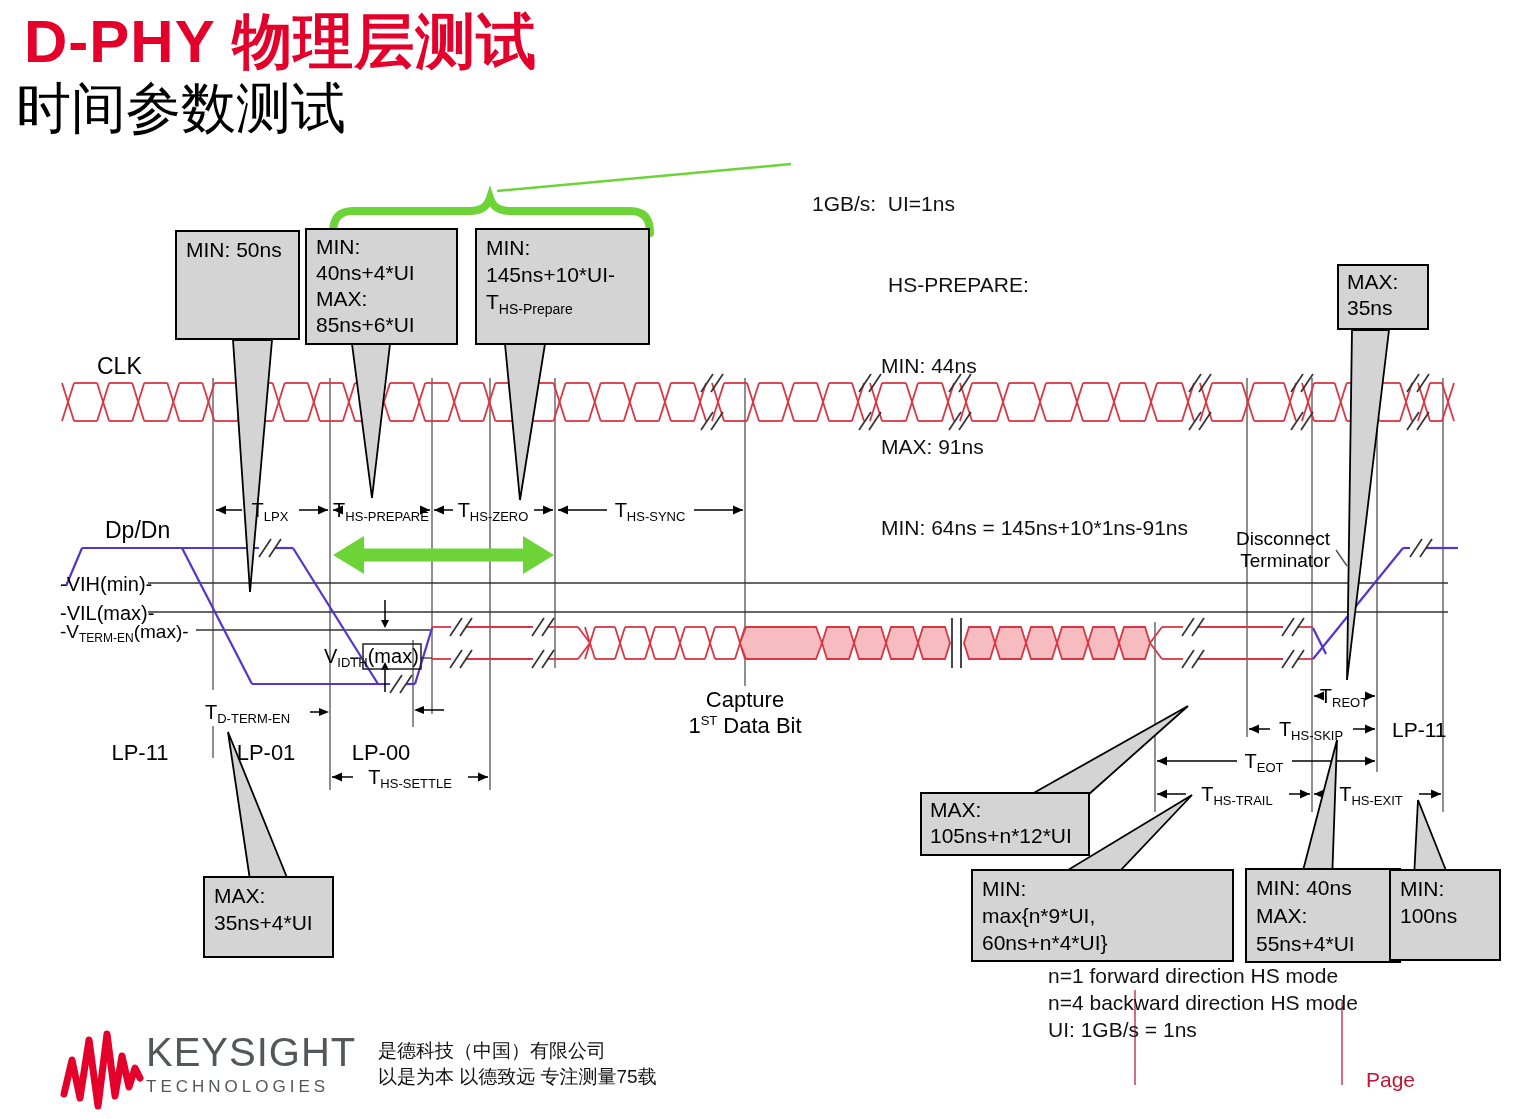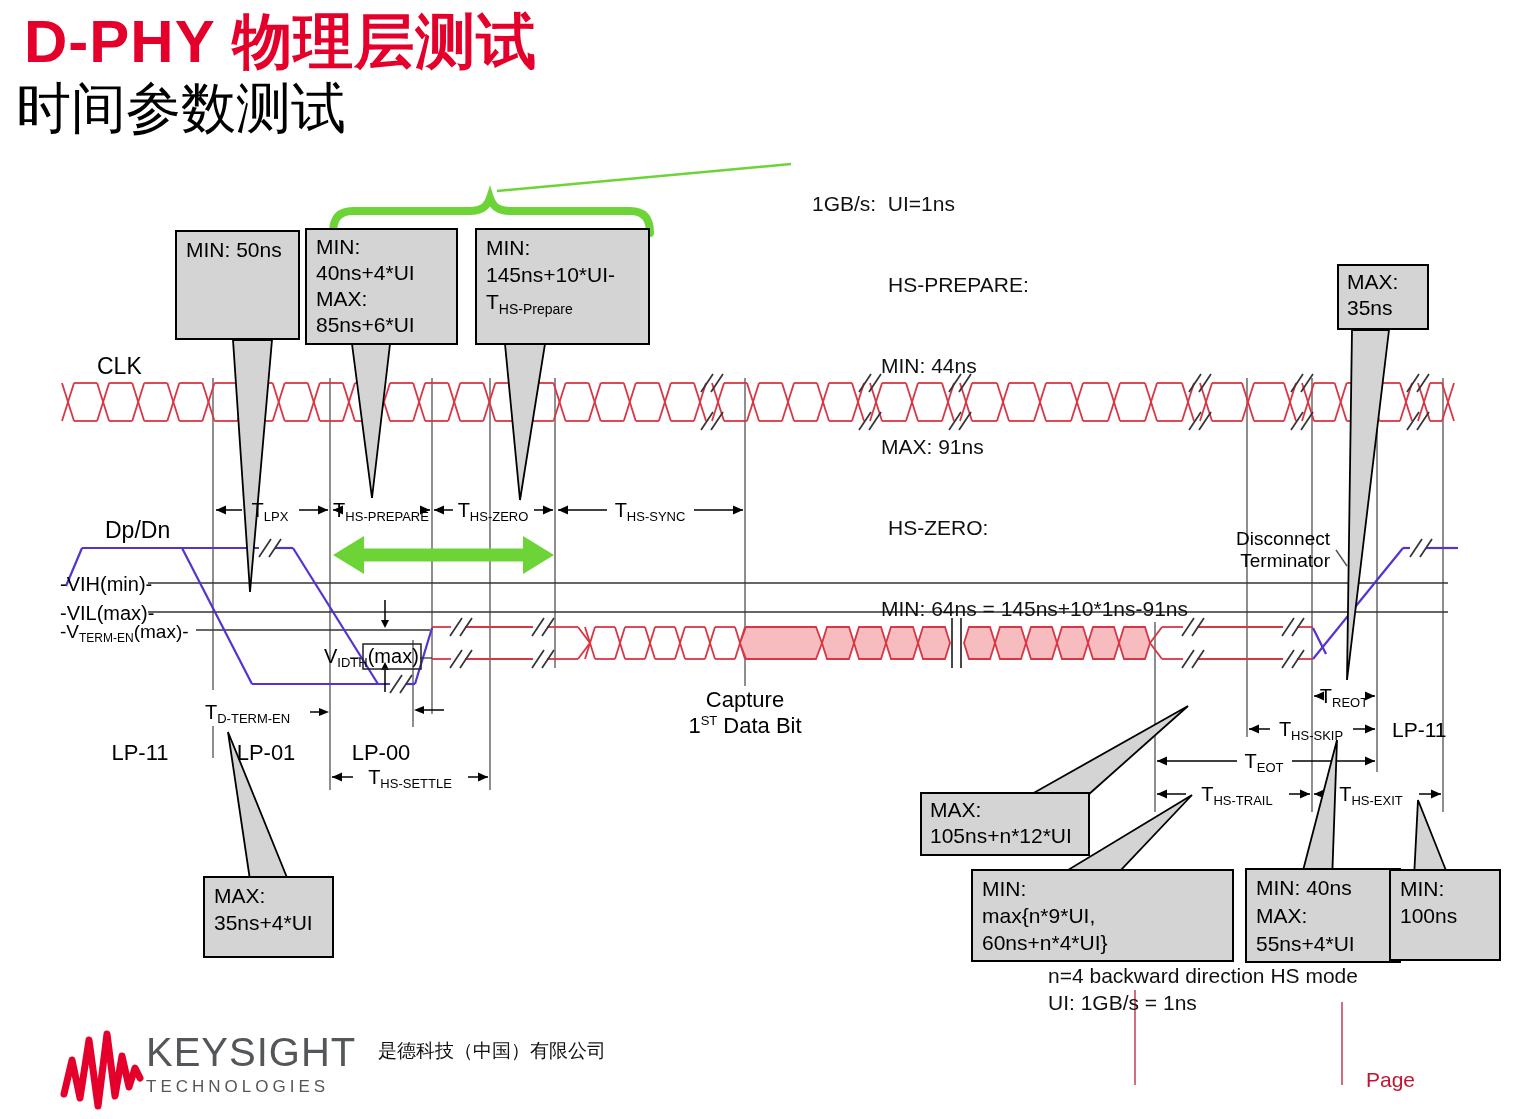--- a/index.html
+++ b/index.html
@@ -36,21 +36,20 @@
 <div class="slide">
 
   <div class="abs" id="title">D-PHY 物理层测试</div>
   <div class="abs" id="subtitle">时间参数测试</div>
 
   <div class="abs note">
     <div class="i0">1GB/s:  UI=1ns</div>
     <div class="i1">HS-PREPARE:</div>
     <div class="i2">MIN: 44ns</div>
     <div class="i2">MAX: 91ns</div>
-    <div class="i1">HS-ZERO:</div>
     <div class="i2">MIN: 64ns = 145ns+10*1ns-91ns</div>
   </div>
 
   <svg id="diagram" width="1517" height="1119" viewBox="0 0 1517 1119">
     <g id="g-wave">
         <line x1="213" y1="378" x2="213" y2="690" stroke="#444444" stroke-width="1.2"></line>
         <line x1="213" y1="726" x2="213" y2="758" stroke="#444444" stroke-width="1.2"></line>
         <line x1="330" y1="378" x2="330" y2="790" stroke="#444444" stroke-width="1.2"></line>
         <line x1="413" y1="640" x2="413" y2="727" stroke="#444444" stroke-width="1.2"></line>
         <line x1="432" y1="378" x2="432" y2="714" stroke="#444444" stroke-width="1.2"></line>
@@ -474,25 +473,27 @@
     <div>MIN: 40ns</div>
     <div>MAX:</div>
     <div>55ns+4*UI</div>
   </div>
   <div class="callout" style="left:1389px;top:869px;width:112px;height:92px">
     <div>MIN:</div>
     <div>100ns</div>
   </div>
 
   <div class="abs footnote">
+    <div>n=1 forward direction HS mode</div>
     <div>n=4 backward direction HS mode</div>
     <div>UI: 1GB/s = 1ns</div>
   </div>
 
   <div class="abs brand">
     <div class="b1">KEYSIGHT</div>
     <div class="b2">TECHNOLOGIES</div>
   </div>
   <div class="abs cnfoot">
     <div>是德科技（中国）有限公司</div>
+    <div>以是为本 以德致远 专注测量75载</div>
   </div>
   <div class="abs pagelbl">Page</div>
 </div>
 
 </body></html>

